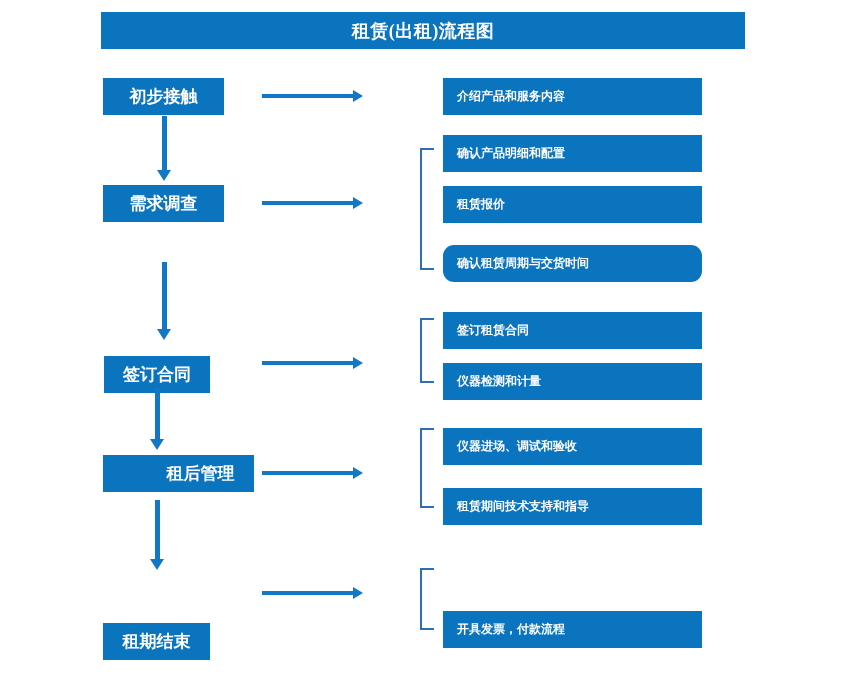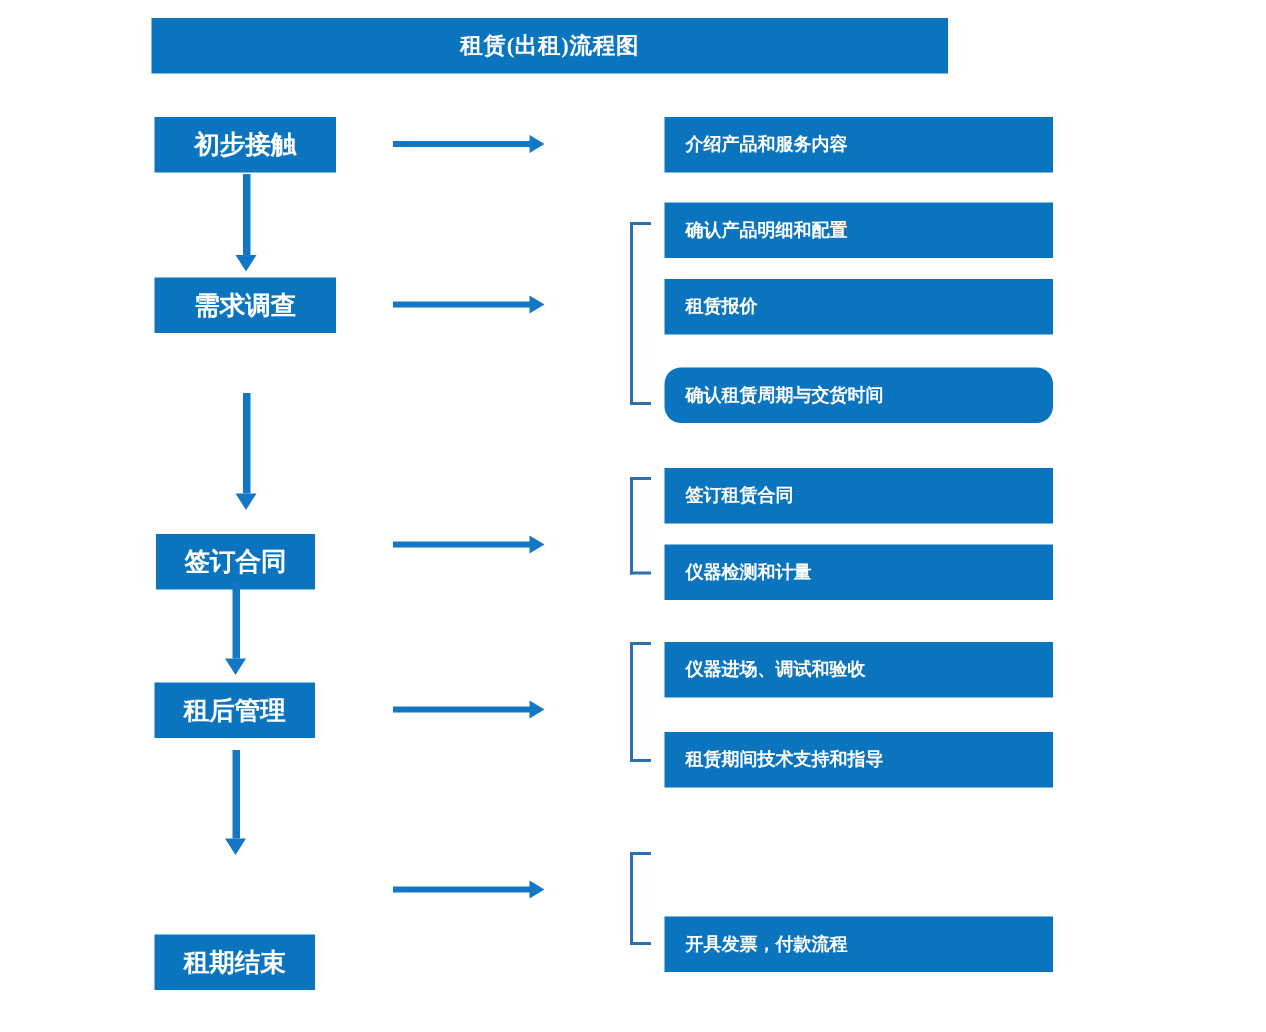--- a/index.html
+++ b/index.html
@@ -19,25 +19,25 @@
     position: absolute;
     left: 0; top: 0;
     width: 844px;
     height: 688px;
   }
 
   .title-bar {
     position: absolute;
     left: 101px;
     top: 12px;
-    width: 531px;
+    width: 644px;
     height: 37px;
     background: #0B74BE;
     color: #ffffff;
-    font-size: 15px;
+    font-size: 18px;
     font-weight: bold;
     display: flex;
     align-items: center;
     justify-content: center;
     letter-spacing: 0.5px;
   }
 
   .stage-box {
     position: absolute;
     background: #0B74BE;
@@ -127,21 +127,21 @@
 <div id="canvas">
 
   <div class="title-bar">租赁(出租)流程图</div>
 
   <div class="stage-box" style="left:103px; top:185px; width:121px;">需求调查</div>
 
   <div class="stage-box" style="left:103px; top:78px; width:121px;">初步接触</div>
 
   <div class="stage-box" style="left:104px; top:356px; width:106px;">签订合同</div>
 
-  <div class="stage-box" style="left:103px; top:455px; width:107px;">租后管理</div>
+  <div class="stage-box" style="left:103px; top:455px; width:107px;padding-left:44px;">租后管理</div>
 
   <div class="stage-box" style="left:103px; top:575px; width:107px;margin-top:48px;">租期结束</div>
 
   <div class="v-arrow" style="left:157px; top:116px; height:65px;">
     <div class="shaft" style="height:54px;"></div>
     <div class="head"></div>
   </div>
 
   <div class="v-arrow" style="left:157px; top:262px; height:78px;">
     <div class="shaft" style="height:67px;"></div>

